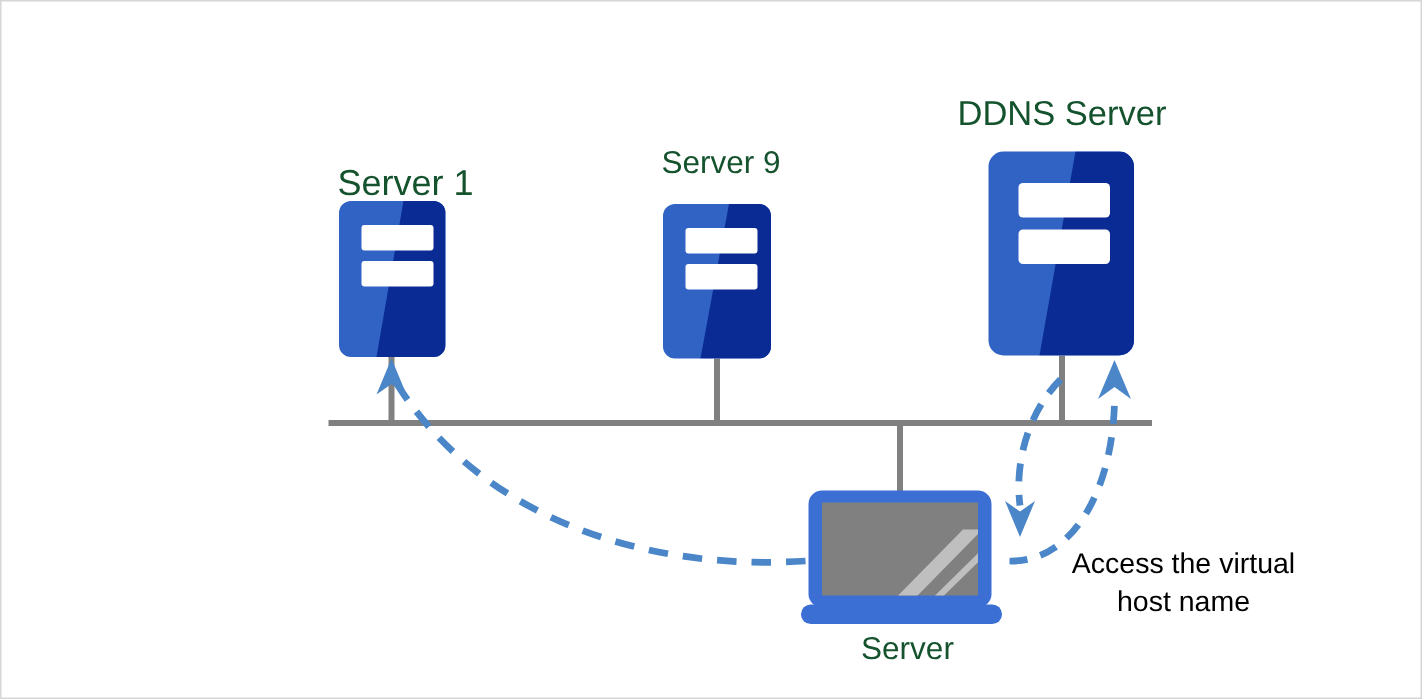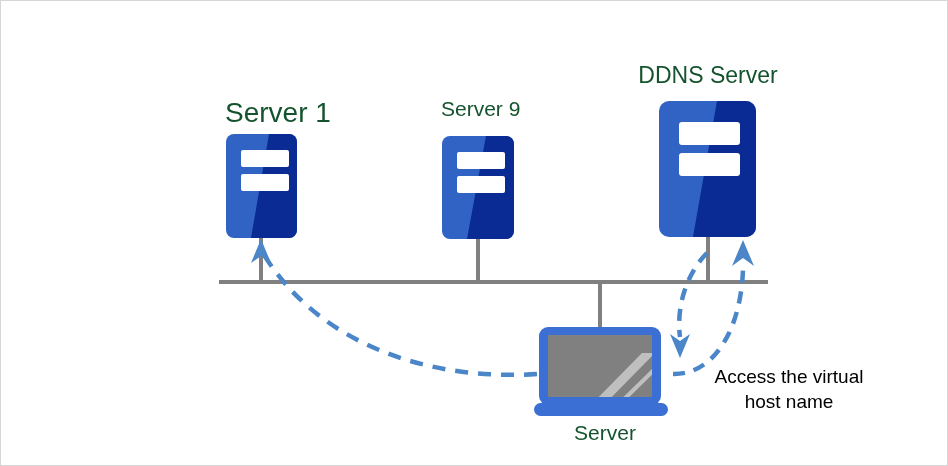--- a/index.html
+++ b/index.html
@@ -25,21 +25,21 @@
     height: 466px;
     display: block;
   }
   .node-label {
     position: absolute;
     color: #14532d;
     white-space: nowrap;
     line-height: 1.15;
     text-align: center;
   }
-  .lbl-server1 { left: 224px; top: 96px; width: 74px; font-size: 28px; }
+  .lbl-server1 { left: 224px; top: 108px; width: 74px; font-size: 24px; }
   .lbl-server2 { left: 440px; top: 96px; width: 74px; font-size: 21px; }
   .lbl-ddns    { left: 636px; top: 61px; width: 142px; font-size: 23px; }
   .lbl-client  { left: 541px; top: 420px; width: 126px; font-size: 21px; }
   .annotation {
     position: absolute;
     left: 694px;
     top: 363px;
     width: 188px;
     font-size: 19px;
     font-weight: normal;

